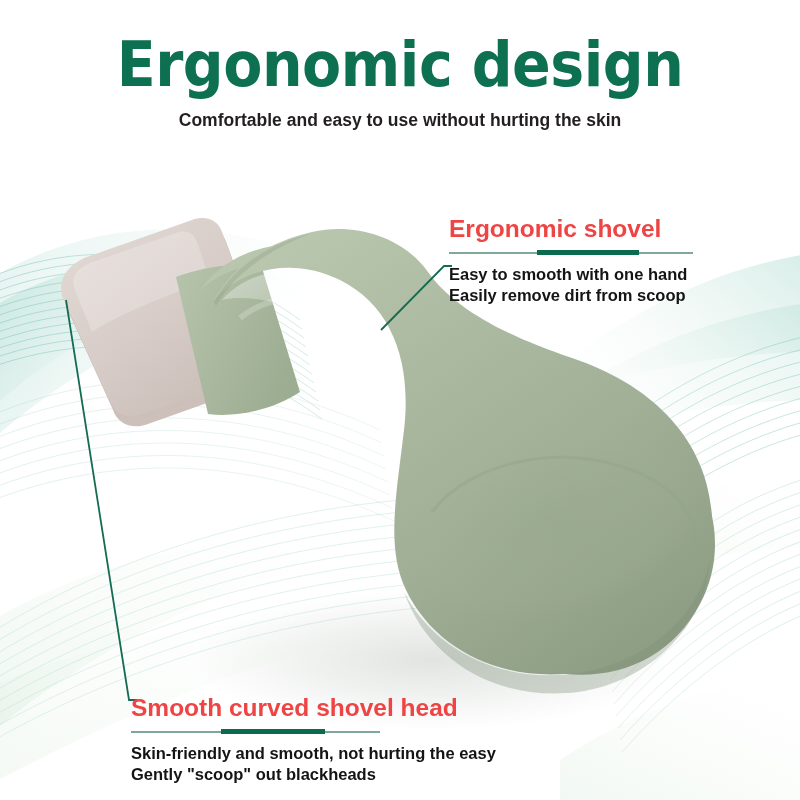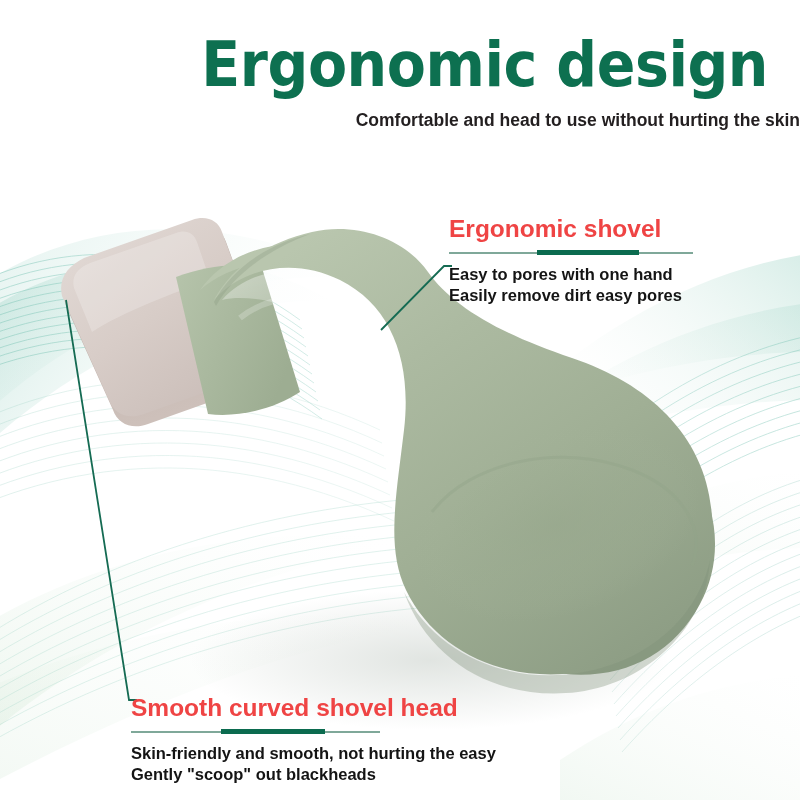--- a/index.html
+++ b/index.html
@@ -24,21 +24,21 @@
     height: 800px;
     pointer-events: none;
   }
 
   
   #header {
     position: absolute;
     top: 0;
     left: 0;
     width: 800px;
-    text-align: right;
+    text-align: center;
     z-index: 6;
   }
   #title {
     margin: 0;
     padding-top: 33px;
     font-family: "DejaVu Sans", sans-serif;
     font-weight: bold;
     font-size: 62px;
     line-height: 1.02;
     letter-spacing: -0.5px;
@@ -351,31 +351,31 @@
     </g>
   </svg>
 
   <svg id="leaders" viewBox="0 0 800 800">
     <polyline points="381,330 444,266 452,266" fill="none" stroke="#156b53" stroke-width="1.8" stroke-linejoin="miter"></polyline>
     <polyline points="66,300 129,700 137,700" fill="none" stroke="#156b53" stroke-width="1.8" stroke-linejoin="miter"></polyline>
   </svg>
 
   <div id="header">
     <h1 id="title">Ergonomic design</h1>
-    <p id="subtitle">Comfortable and head to use without hurting the skin</p>
+    <p id="subtitle">Comfortable and easy to use without hurting the skin</p>
   </div>
 
   <div class="callout" id="callout-shovel">
     <div class="callout-heading">Ergonomic shovel</div>
     <div class="rule">
       <div class="rule-thin"></div>
       <div class="rule-thick"></div>
     </div>
-    <div class="callout-desc">Easy to pores with one hand</div>
-    <div class="callout-desc">Easily remove dirt easy pores</div>
+    <div class="callout-desc">Easy to smooth with one hand</div>
+    <div class="callout-desc">Easily remove dirt from scoop</div>
   </div>
 
   <div class="callout" id="callout-head">
     <div class="callout-heading">Smooth curved shovel head</div>
     <div class="rule">
       <div class="rule-thin"></div>
       <div class="rule-thick"></div>
     </div>
     <div class="callout-desc">Skin-friendly and smooth, not hurting the easy</div>
     <div class="callout-desc">Gently "scoop" out blackheads</div>

